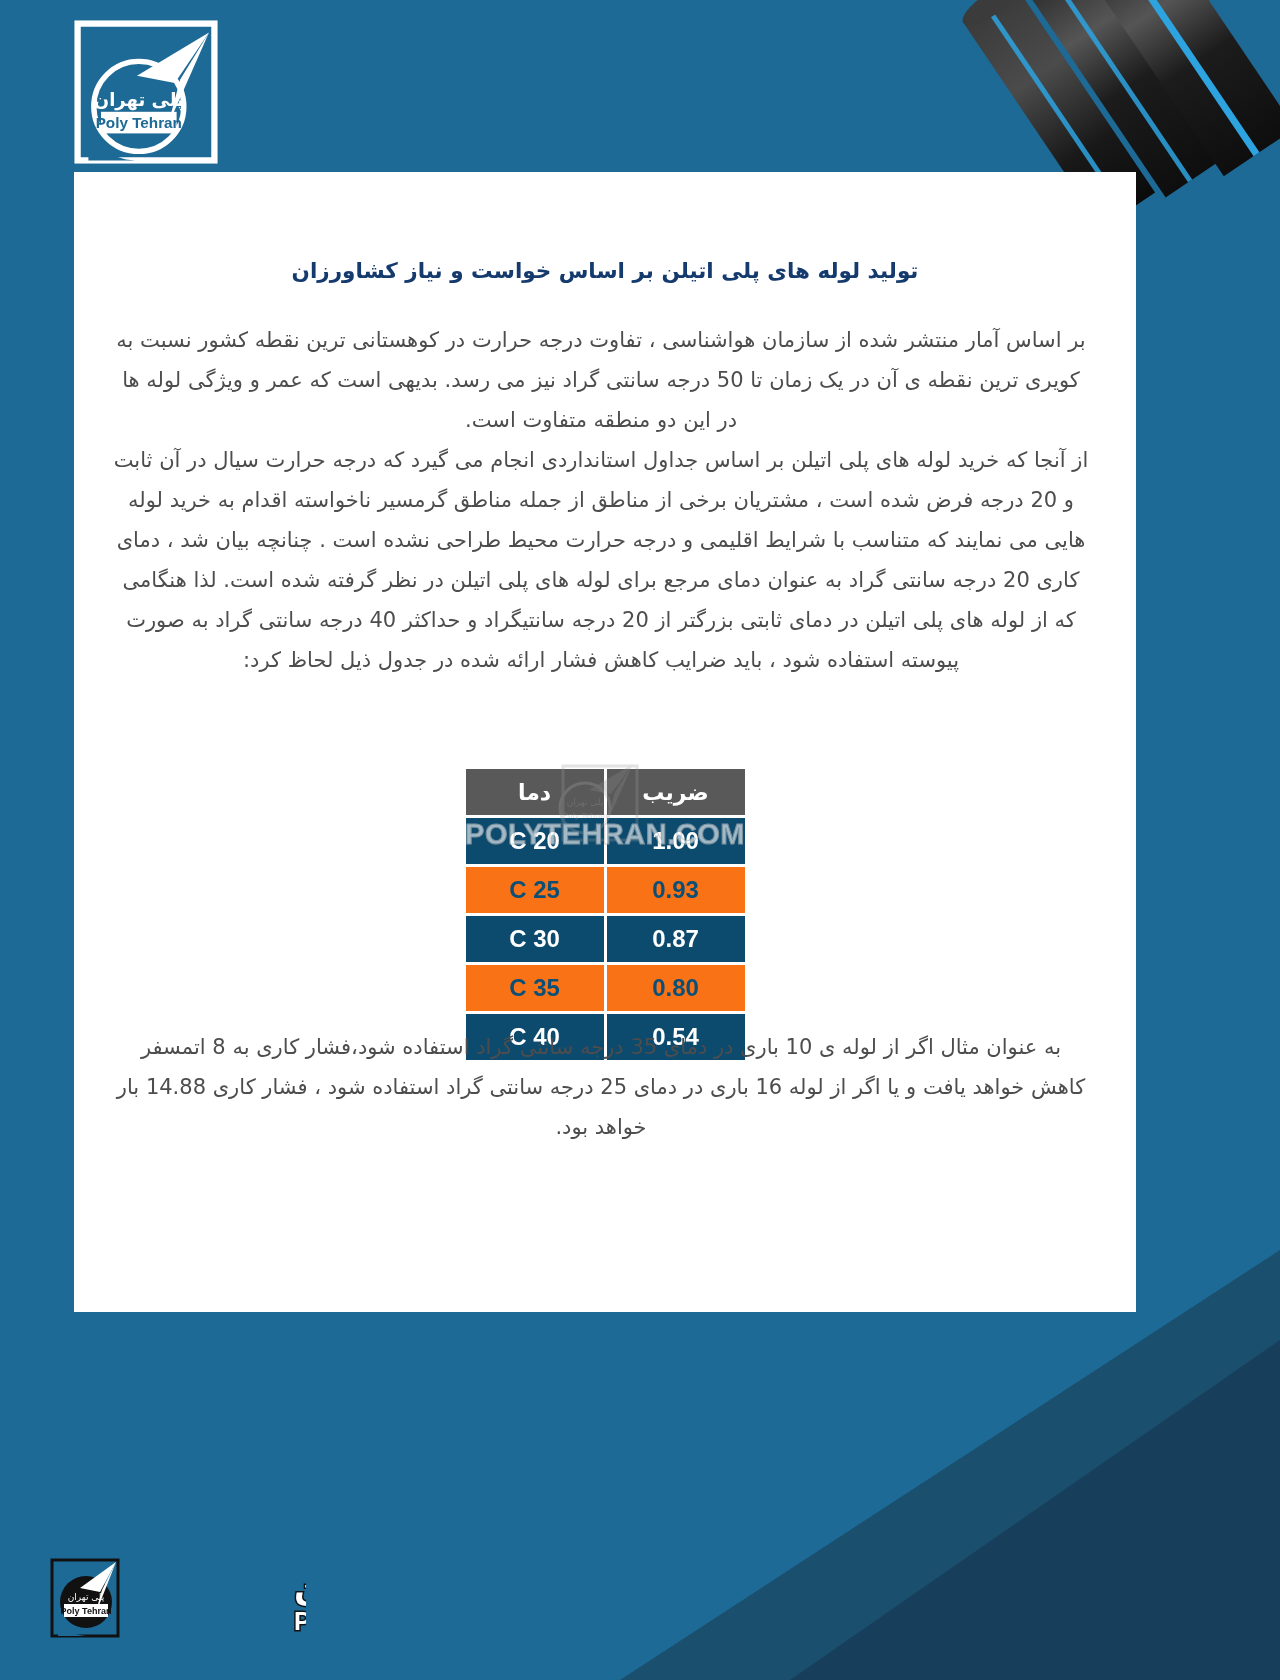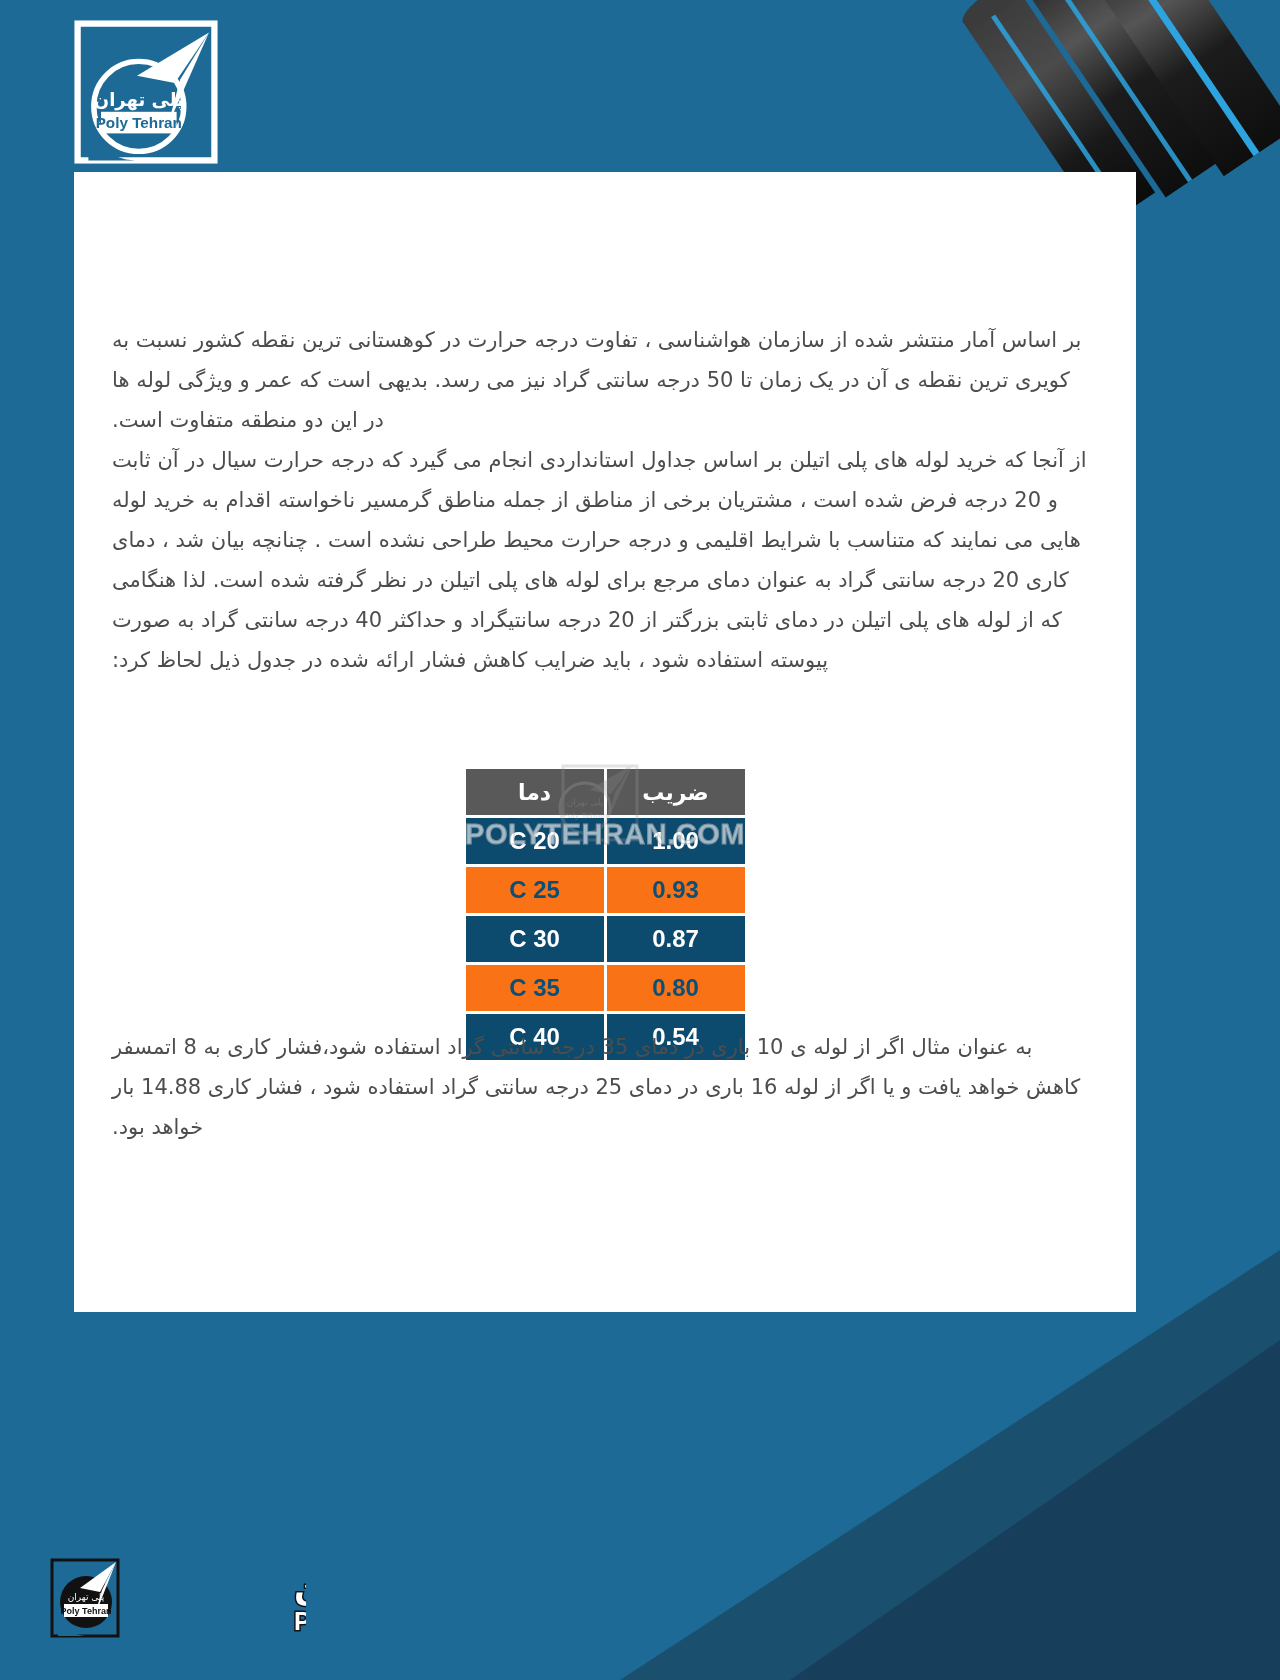--- a/index.html
+++ b/index.html
@@ -67,21 +67,21 @@
   }
 
   .body-copy {
     position: absolute;
     top: 148px;
     right: 46px;
     left: 38px;
     color: #4d4d4d;
     font-size: 21px;
     line-height: 40px;
-    text-align: left;
+    text-align: center;
     direction: rtl;
   }
   .body-copy p {
     margin: 0;
   }
 
   
   .ratio-table-wrap {
     position: absolute;
     top: 594px;
@@ -207,20 +207,21 @@
   <path d="M22 96 A50 50 0 0 0 72 146 A50 50 0 0 0 122 96 A50 50 0 0 0 72 46 A50 50 0 0 0 22 96 Z" fill="none" stroke="#ffffff" stroke-width="6"></path>
   <path d="M150 14 L70 62 L112 70 Z" fill="#ffffff"></path>
   <path d="M150 14 L104 118 L118 66 Z" fill="#ffffff"></path>
   <text x="72" y="95" fill="#ffffff" font-family="DejaVu Sans, sans-serif" font-size="20" font-weight="bold" text-anchor="middle">پلی تهران</text>
   <rect x="30" y="102" width="84" height="24" fill="#ffffff"></rect>
   <text x="72" y="120" fill="#1d6a96" font-family="Liberation Sans, sans-serif" font-size="17" font-weight="bold" text-anchor="middle">Poly Tehran</text>
 </svg>
 
 <div class="sheet">
 
+  <div class="doc-title">تولید لوله های پلی اتیلن بر اساس خواست و نیاز کشاورزان</div>
 
   <div class="body-copy">
     <p>بر اساس آمار منتشر شده از سازمان هواشناسی ، تفاوت درجه حرارت در کوهستانی ترین نقطه کشور نسبت به کویری ترین نقطه ی آن در یک زمان تا 50 درجه سانتی گراد نیز می رسد. بدیهی است که عمر و ویژگی لوله ها در این دو منطقه متفاوت است.</p>
     <p>از آنجا که خرید لوله های پلی اتیلن بر اساس جداول استانداردی انجام می گیرد که درجه حرارت سیال در آن ثابت و 20 درجه فرض شده است ، مشتریان برخی از مناطق از جمله مناطق گرمسیر ناخواسته اقدام به خرید لوله هایی می نمایند که متناسب با شرایط اقلیمی و درجه حرارت محیط طراحی نشده است . چنانچه بیان شد ، دمای کاری 20 درجه سانتی گراد به عنوان دمای مرجع برای لوله های پلی اتیلن در نظر گرفته شده است. لذا هنگامی که از لوله های پلی اتیلن در دمای ثابتی بزرگتر از 20 درجه سانتیگراد و حداکثر 40 درجه سانتی گراد به صورت پیوسته استفاده شود ، باید ضرایب کاهش فشار ارائه شده در جدول ذیل لحاظ کرد:</p>
   </div>
 
   <div class="ratio-table-wrap">
     <table class="ratio-table">
       <thead>
         <tr>

